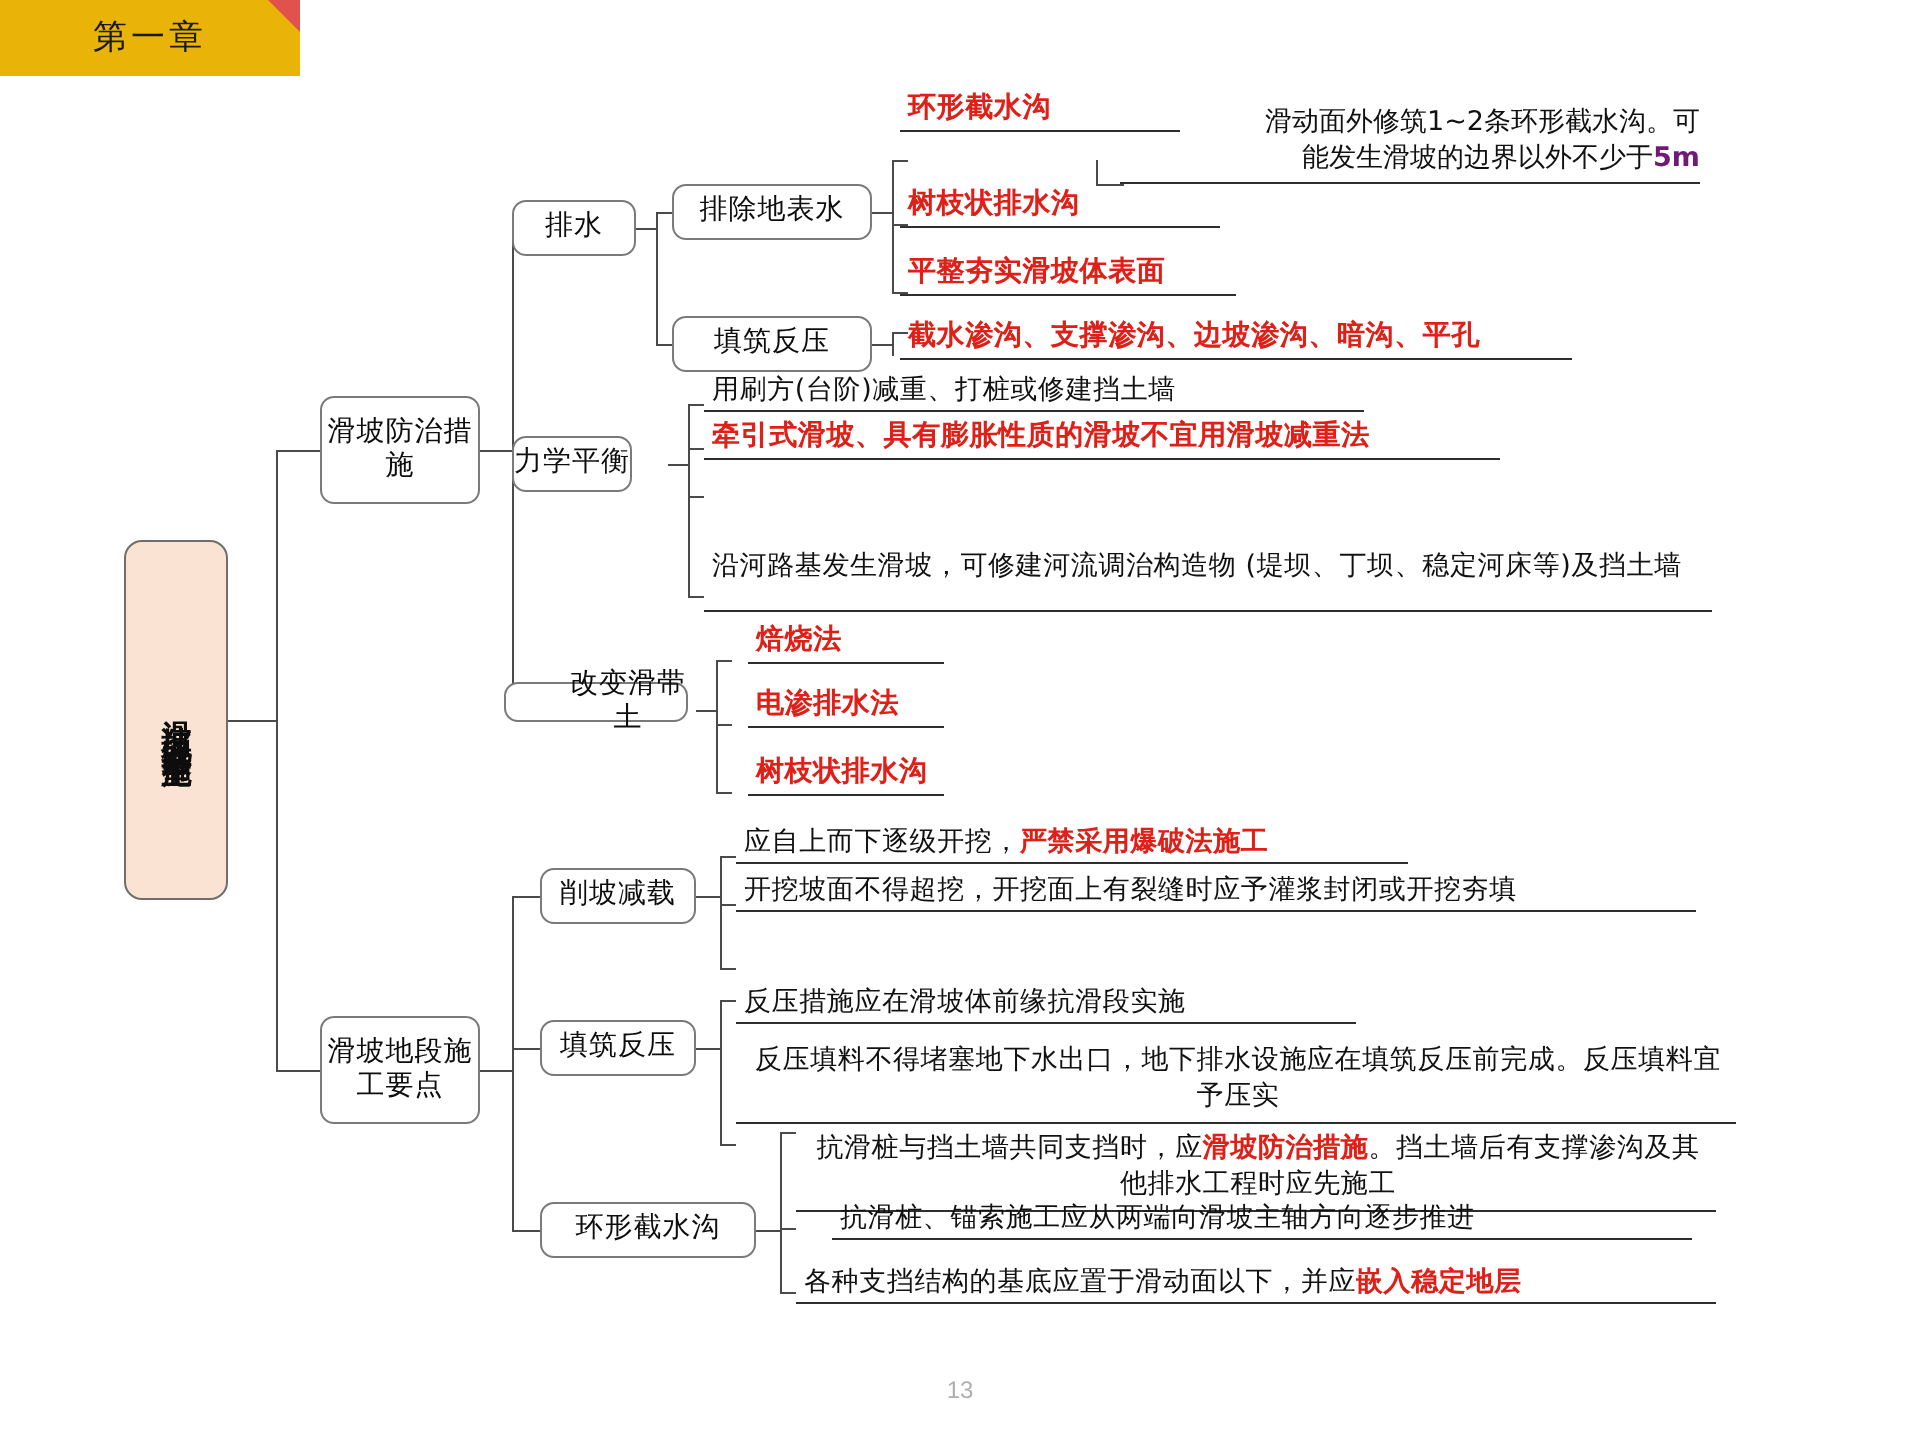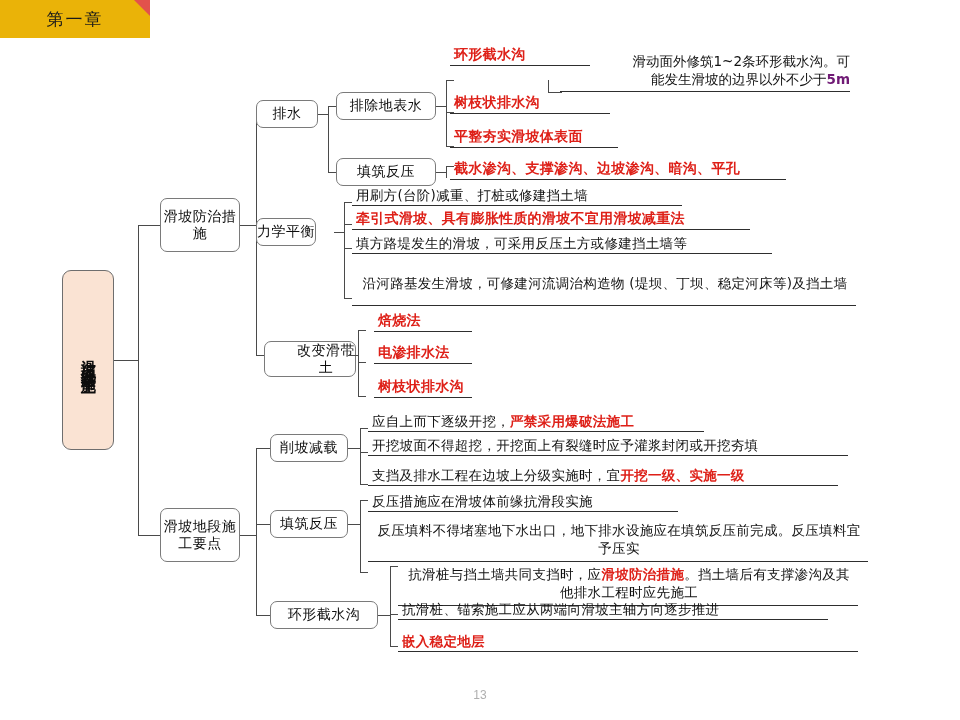--- a/index.html
+++ b/index.html
@@ -84,21 +84,20 @@
     font-size: 13.5px;
     line-height: 1.35;
     color: #111111;
     letter-spacing: 0.3px;
     padding: 0 2px 1px 4px;
     display: flex;
     align-items: flex-end;
     white-space: nowrap;
   }
   .leaf.center {
-    justify-content: center;
     text-align: center;
     white-space: normal;
     align-items: center;
   }
   .leaf .hl {
     color: #DE2018;
     font-weight: bold;
   }
   .leaf.red {
     color: #DE2018;
@@ -222,28 +221,25 @@
   <div class="conn hline" style="left:344px; top:224px; width:8px;"></div>
   <div class="conn hline" style="left:344px; top:248px; width:8px;"></div>
   <div class="conn hline" style="left:344px; top:298px; width:8px;"></div>
 
   <div class="leaf" style="left:352px; top:186px; width:330px; height:20px;">
     <span>用刷方(台阶)减重、打桩或修建挡土墙</span>
   </div>
   <div class="leaf red" style="left:352px; top:210px; width:398px; height:20px;">
     <span>牵引式滑坡、具有膨胀性质的滑坡不宜用滑坡减重法</span>
   </div>
-  <div class="leaf" style="left:352px; top:234px; width:420px; height:20px;">
-    <span>填方路堤发生的滑坡，可采用反压土方或修建挡土墙等</span>
-  </div>
   <div class="leaf center" style="left:352px; top:262px; width:504px; height:44px;">
     <span>沿河路基发生滑坡，可修建河流调治构造物 (堤坝、丁坝、稳定河床等)及挡土墙</span>
   </div>
 
-  <div class="node" style="left:264px; top:341px; width:92px; height:36px;padding-left:32px;">
+  <div class="node" style="left:252px; top:341px; width:92px; height:20px;padding-left:32px;">
     <span>改变滑带土</span>
   </div>
   <div class="conn hline" style="left:348px; top:355px; width:10px;"></div>
   <div class="conn vline" style="left:358px; top:330px; height:66px;"></div>
   <div class="conn hline" style="left:358px; top:330px; width:8px;"></div>
   <div class="conn hline" style="left:358px; top:362px; width:8px;"></div>
   <div class="conn hline" style="left:358px; top:396px; width:8px;"></div>
 
   <div class="leaf red" style="left:374px; top:312px; width:98px; height:20px;">
     <span>焙烧法</span>
@@ -274,24 +270,20 @@
   <div class="conn hline" style="left:360px; top:452px; width:8px;"></div>
   <div class="conn hline" style="left:360px; top:484px; width:8px;"></div>
 
   <div class="leaf" style="left:368px; top:412px; width:336px; height:20px;">
     <span>应自上而下逐级开挖，</span>
       <span class="hl">严禁采用爆破法施工</span>
   </div>
   <div class="leaf" style="left:368px; top:436px; width:480px; height:20px;">
     <span>开挖坡面不得超挖，开挖面上有裂缝时应予灌浆封闭或开挖夯填</span>
   </div>
-  <div class="leaf" style="left:368px; top:466px; width:470px; height:20px;">
-    <span>支挡及排水工程在边坡上分级实施时，宜</span>
-      <span class="hl">开挖一级、实施一级</span>
-  </div>
 
   <div class="node" style="left:270px; top:510px; width:78px; height:28px;">
     <span>填筑反压</span>
   </div>
   <div class="conn hline" style="left:348px; top:524px; width:12px;"></div>
   <div class="conn vline" style="left:360px; top:500px; height:72px;"></div>
   <div class="conn hline" style="left:360px; top:500px; width:8px;"></div>
   <div class="conn hline" style="left:360px; top:572px; width:8px;"></div>
 
   <div class="leaf" style="left:368px; top:492px; width:310px; height:20px;">
@@ -306,22 +298,23 @@
   </div>
   <div class="conn hline" style="left:378px; top:615px; width:12px;"></div>
   <div class="conn vline" style="left:390px; top:566px; height:80px;"></div>
   <div class="conn hline" style="left:390px; top:566px; width:8px;"></div>
   <div class="conn hline" style="left:390px; top:614px; width:8px;"></div>
   <div class="conn hline" style="left:390px; top:646px; width:8px;"></div>
 
   <div class="leaf center" style="left:398px; top:562px; width:460px; height:44px;">
     <span><span>抗滑桩与挡土墙共同支挡时，应</span><span class="hl">滑坡防治措施</span><span>。挡土墙后有支撑渗沟及其他排水工程时应先施工</span></span>
   </div>
-  <div class="leaf" style="left:398px; top:600px; width:430px; height:20px;">
+  <div class="leaf" style="left:416px; top:600px; width:430px; height:20px;">
     <span>抗滑桩、锚索施工应从两端向滑坡主轴方向逐步推进</span>
   </div>
   <div class="leaf" style="left:398px; top:632px; width:460px; height:20px;">
+    <span>各种支挡结构的基底应置于滑动面以下，并应</span>
       <span class="hl">嵌入稳定地层</span>
   </div>
 
   <div class="pageno">13</div>
 
 </div>
 
 </body></html>

